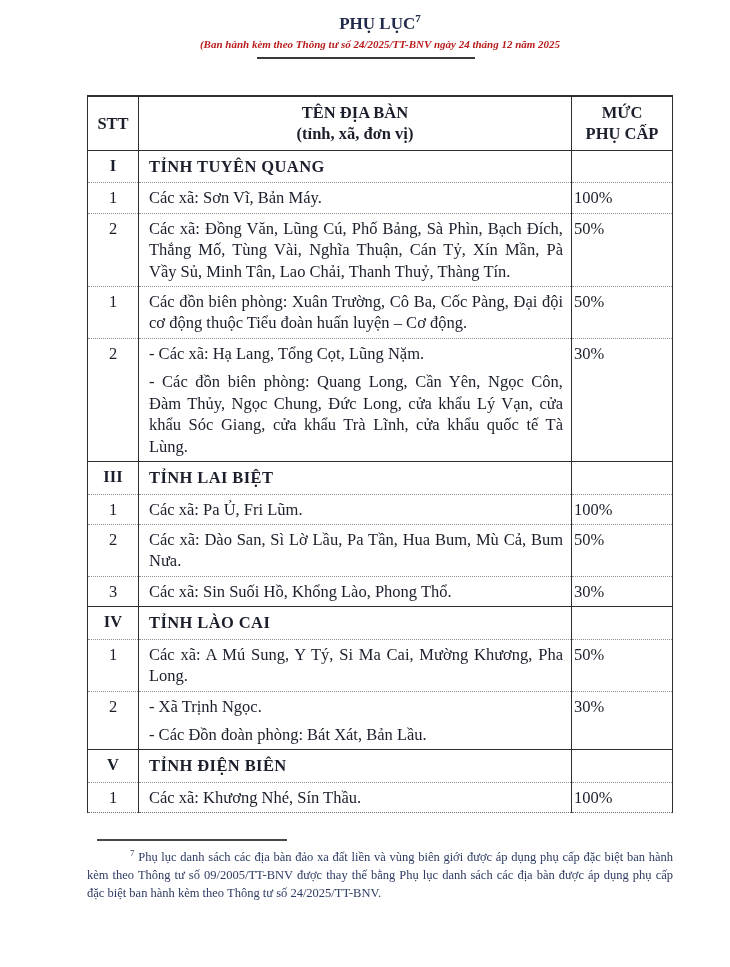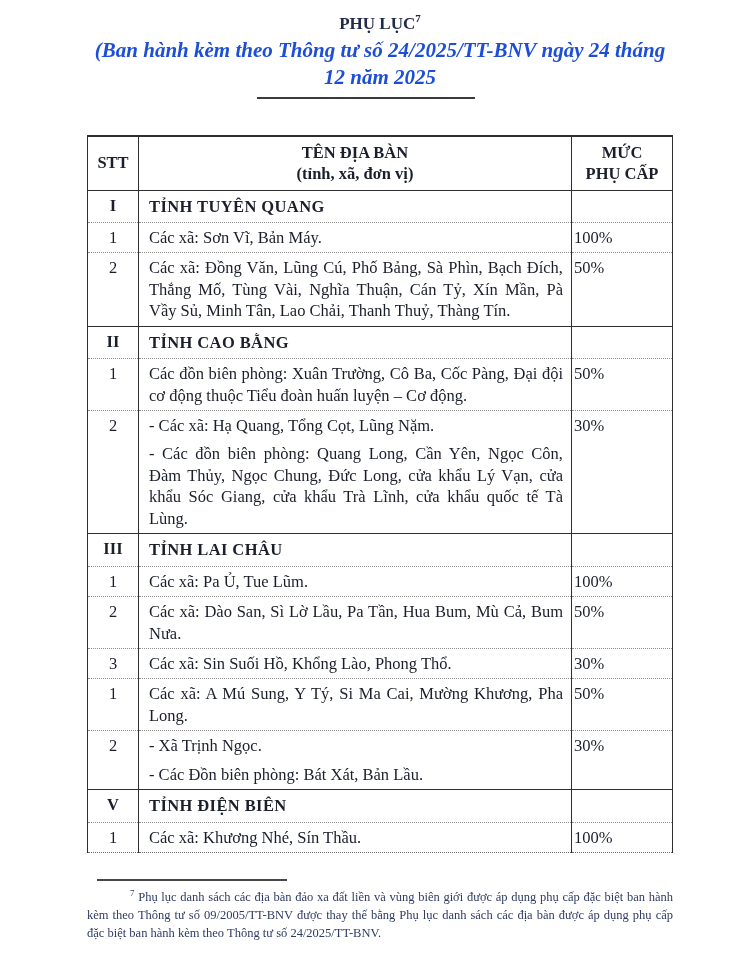--- a/index.html
+++ b/index.html
@@ -26,21 +26,21 @@
   .title{
     font-size:17px;font-weight:bold;color:var(--title-ink);
     margin:0;line-height:1.25;
   }
   .title sup{font-size:11px;}
   .subtitle{
     font-size:17px;font-weight:bold;color:#181b26;
     margin:1px 0 0 0;line-height:1.25;
   }
   .issuance{
-    font-size:21px;font-weight:bold;font-style:italic;color:#1d4ed8;
+    font-size:11px;font-weight:bold;font-style:italic;color:#b91c1c;
     margin:3px 0 0 0;line-height:1.28;
   }
   .title-underline{
     height:2px;background:#3a3a3a;border:none;
     width:218px;margin:6px 0 0 170px;
   }
   table.allowance{
     border-collapse:collapse;
     width:100%;
     margin-top:36px;
@@ -133,82 +133,82 @@
           </td>
           <td class="rate-cell">100%</td>
         </tr>
         <tr class="item">
           <td class="stt-cell">2</td>
           <td class="name-cell">
             <p>Các xã: Đồng Văn, Lũng Cú, Phố Bảng, Sà Phìn, Bạch Đích, Thắng Mố, Tùng Vài, Nghĩa Thuận, Cán Tỷ, Xín Mần, Pà Vầy Sủ, Minh Tân, Lao Chải, Thanh Thuỷ, Thàng Tín.</p>
           </td>
           <td class="rate-cell">50%</td>
         </tr>
-        <tr class="section">
-          <td class="stt-cell">II</td>
-          <td class="name-cell">
-            <p>TỈNH CAO BẰNG</p>
-          </td>
-          <td class="rate-cell"></td>
-        </tr>
         <tr class="item">
           <td class="stt-cell">1</td>
           <td class="name-cell">
             <p>Các đồn biên phòng: Xuân Trường, Cô Ba, Cốc Pàng, Đại đội cơ động thuộc Tiểu đoàn huấn luyện – Cơ động.</p>
           </td>
           <td class="rate-cell">50%</td>
         </tr>
         <tr class="item">
           <td class="stt-cell">2</td>
           <td class="name-cell">
-            <p>- Các xã: Hạ Quang, Tổng Cọt, Lũng Nặm.</p>
+            <p>- Các xã: Hạ Lang, Tổng Cọt, Lũng Nặm.</p>
             <p>- Các đồn biên phòng: Quang Long, Cần Yên, Ngọc Côn, Đàm Thủy, Ngọc Chung, Đức Long, cửa khẩu Lý Vạn, cửa khẩu Sóc Giang, cửa khẩu Trà Lĩnh, cửa khẩu quốc tế Tà Lùng.</p>
           </td>
           <td class="rate-cell">30%</td>
         </tr>
         <tr class="section">
           <td class="stt-cell">III</td>
           <td class="name-cell">
-            <p>TỈNH LAI CHÂU</p>
-          </td>
-          <td class="rate-cell"></td>
-        </tr>
-        <tr class="item">
-          <td class="stt-cell">1</td>
-          <td class="name-cell">
-            <p>Các xã: Pa Ủ, Tue Lũm.</p>
+            <p>TỈNH LAI BIỆT</p>
+          </td>
+          <td class="rate-cell"></td>
+        </tr>
+        <tr class="item">
+          <td class="stt-cell">1</td>
+          <td class="name-cell">
+            <p>Các xã: Pa Ủ, Fri Lũm.</p>
           </td>
           <td class="rate-cell">100%</td>
         </tr>
         <tr class="item">
           <td class="stt-cell">2</td>
           <td class="name-cell">
             <p>Các xã: Dào San, Sì Lờ Lầu, Pa Tần, Hua Bum, Mù Cả, Bum Nưa.</p>
           </td>
           <td class="rate-cell">50%</td>
         </tr>
         <tr class="item">
           <td class="stt-cell">3</td>
           <td class="name-cell">
             <p>Các xã: Sin Suối Hồ, Khổng Lào, Phong Thổ.</p>
           </td>
           <td class="rate-cell">30%</td>
         </tr>
+        <tr class="section">
+          <td class="stt-cell">IV</td>
+          <td class="name-cell">
+            <p>TỈNH LÀO CAI</p>
+          </td>
+          <td class="rate-cell"></td>
+        </tr>
         <tr class="item">
           <td class="stt-cell">1</td>
           <td class="name-cell">
             <p>Các xã: A Mú Sung, Y Tý, Si Ma Cai, Mường Khương, Pha Long.</p>
           </td>
           <td class="rate-cell">50%</td>
         </tr>
         <tr class="item">
           <td class="stt-cell">2</td>
           <td class="name-cell">
             <p>- Xã Trịnh Ngọc.</p>
-            <p>- Các Đồn biên phòng: Bát Xát, Bản Lầu.</p>
+            <p>- Các Đồn đoàn phòng: Bát Xát, Bản Lầu.</p>
           </td>
           <td class="rate-cell">30%</td>
         </tr>
         <tr class="section">
           <td class="stt-cell">V</td>
           <td class="name-cell">
             <p>TỈNH ĐIỆN BIÊN</p>
           </td>
           <td class="rate-cell"></td>
         </tr>

